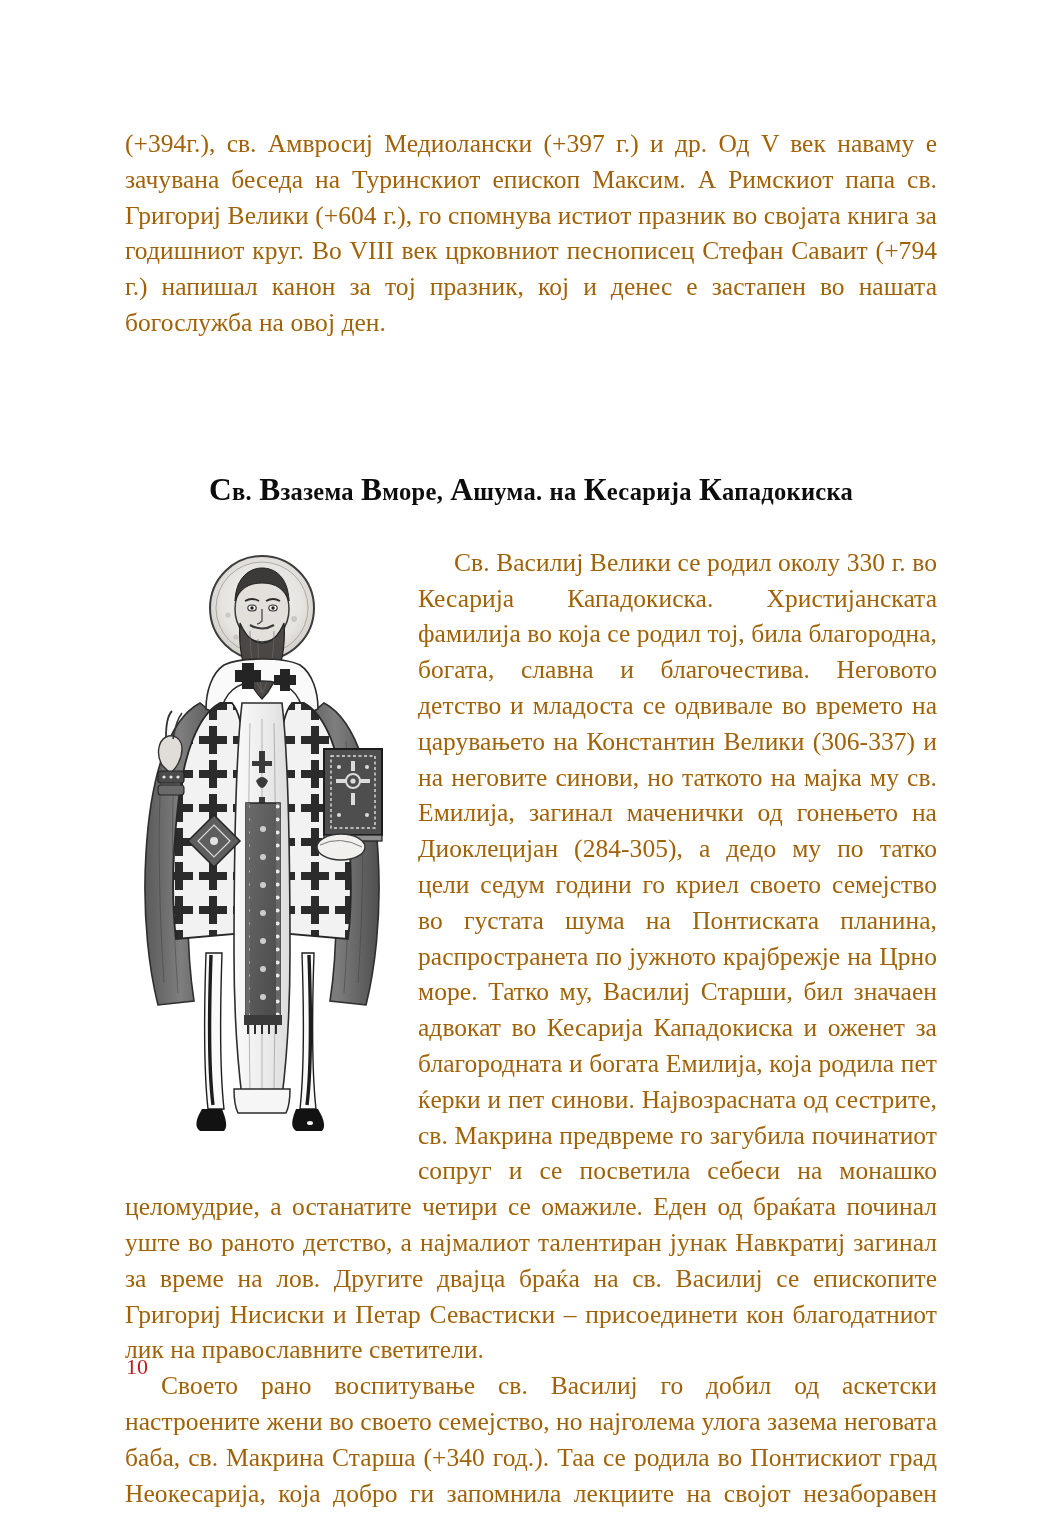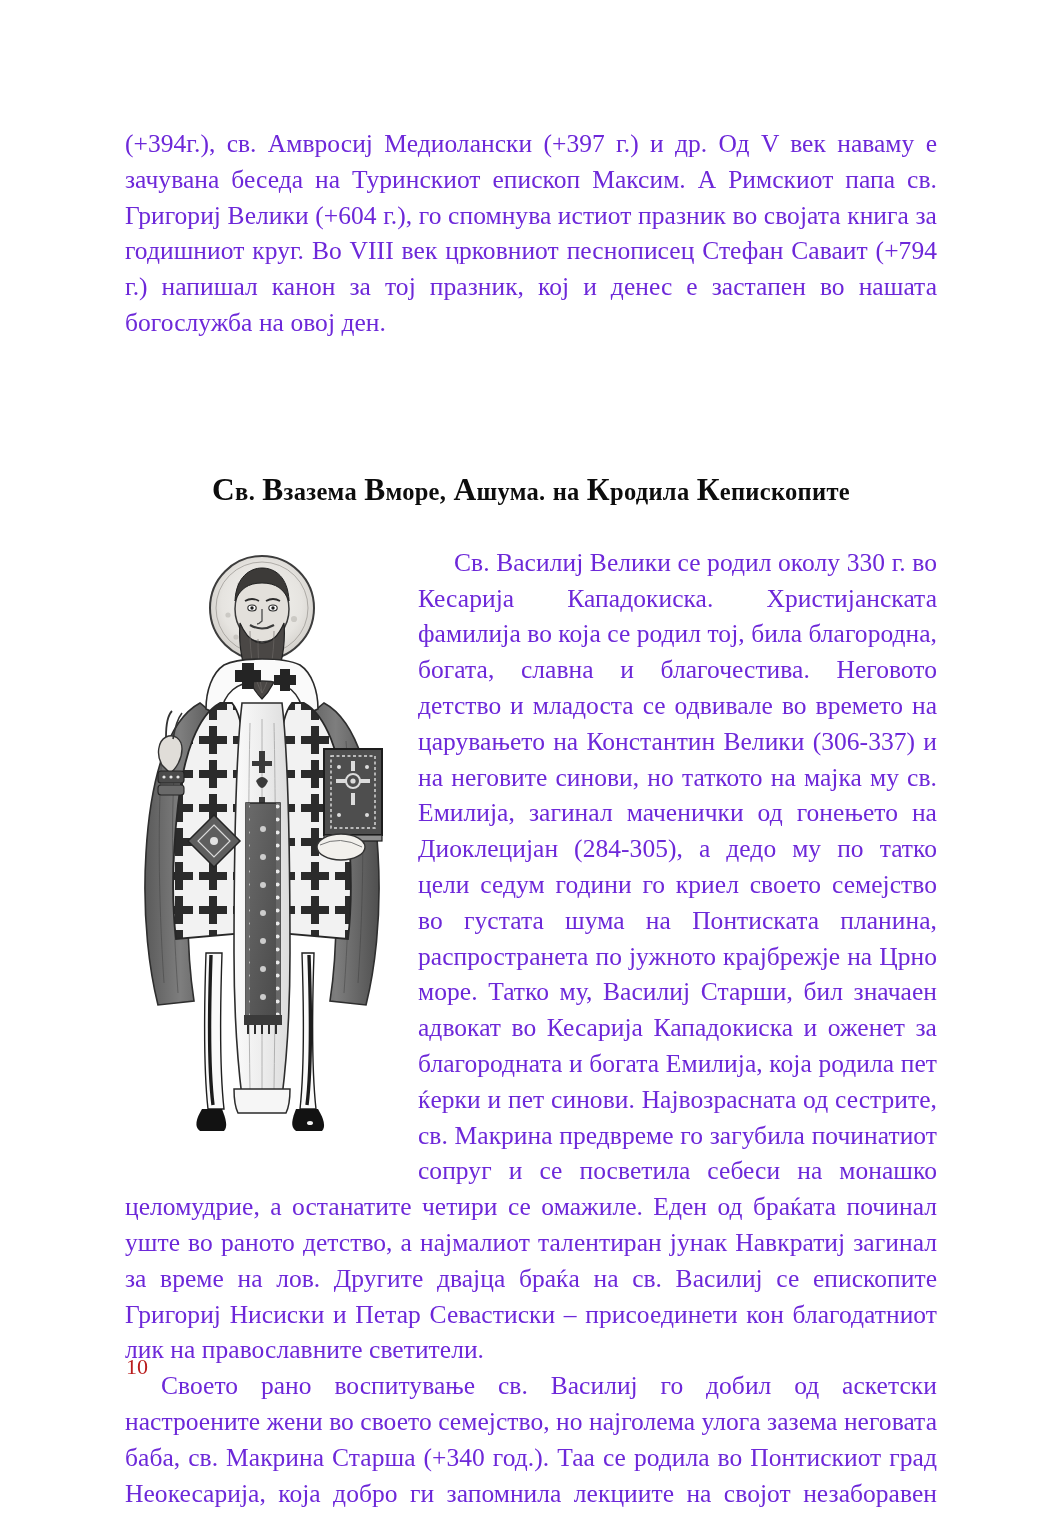--- a/index.html
+++ b/index.html
@@ -29,21 +29,21 @@
     width: 812px;
   }
 
   p.body-text {
     margin: 0;
     font-size: 25.5px;
     line-height: 35.8px;
     text-align: justify;
     text-justify: inter-word;
     hyphens: none;
-    color: #6d28d9;
+    color: #a16207;
     letter-spacing: 0.05px;
   }
 
   p.indent {
     text-indent: 36px;
   }
 
   .para-gap-large {
     height: 70px;
   }
@@ -100,22 +100,22 @@
 
     <div class="para-gap-large"></div>
     <div class="heading-gap-top"></div>
 
     <h2 class="section-heading">
       <span><span class="cap">С</span><span class="sc">в.</span></span>
       <span><span class="cap">В</span><span class="sc">зазема</span></span>
       <span><span class="cap">В</span><span class="sc">море,</span></span>
       <span><span class="cap">А</span><span class="sc">шума.</span></span>
       <span><span class="sc">на</span></span>
-      <span><span class="cap">К</span><span class="sc">родила</span></span>
-      <span><span class="cap">К</span><span class="sc">епископите</span></span>
+      <span><span class="cap">К</span><span class="sc">есарија</span></span>
+      <span><span class="cap">К</span><span class="sc">ападокиска</span></span>
     </h2>
 
     <div class="heading-gap-bottom"></div>
 
     <div class="clearfix">
 
       <figure class="figure">
         <svg viewBox="0 0 268 600" xmlns="http://www.w3.org/2000/svg">
           <defs>
             <radialGradient id="haloGrad" cx="50%" cy="45%" r="55%">

